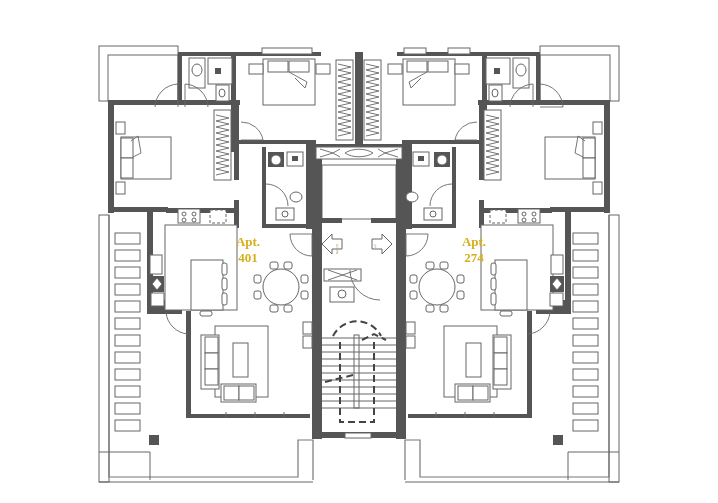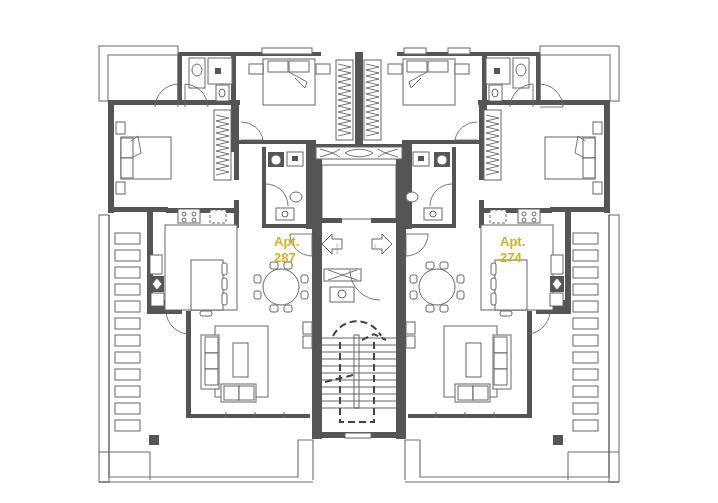--- a/index.html
+++ b/index.html
@@ -1,18 +1,18 @@
 <!DOCTYPE html>
 <html><head>
 <meta charset="utf-8">
 <style>
   html, body { margin: 0; padding: 0; background: #ffffff; }
   body { width: 718px; height: 503px; overflow: hidden; position: relative; font-family: "Liberation Sans", sans-serif; }
   #plan { position: absolute; left: 0; top: 0; width: 718px; height: 503px; }
-  .label { position: absolute; color: #d4b11c; font-family: Liberation Sans, sans-serif; font-weight: bold; font-size: 13px; line-height: 16px; text-align: left; margin-left: 48px; }
+  .label { position: absolute; color: #d4b11c; font-family: Liberation Serif, serif; font-weight: bold; font-size: 13px; line-height: 16px; text-align: center; }
   .w { fill: #555555; }
   .thin { fill: none; stroke: #666666; stroke-width: 1; }
   .thin2 { fill: none; stroke: #777777; stroke-width: 1.2; }
   .fur { fill: #ffffff; stroke: #666666; stroke-width: 1; }
   .door { fill: none; stroke: #666666; stroke-width: 0.9; }
   .dash { fill: none; stroke: #444444; stroke-width: 2; stroke-dasharray: 7 4; }
   .tiny { font-family: "DejaVu Sans", sans-serif; font-size: 3px; fill: #b0a070; }
 </style>
 </head>
 <body>
@@ -361,18 +361,18 @@
     <line x1="255" y1="412" x2="255" y2="418"></line>
     <line x1="284" y1="412" x2="284" y2="418"></line>
     <line x1="436" y1="412" x2="436" y2="418"></line>
     <line x1="465" y1="412" x2="465" y2="418"></line>
     <line x1="494" y1="412" x2="494" y2="418"></line>
   </g>
 </svg>
 
 <div class="label" style="left:226px; top:234px; width:44px;">
   <div>Apt.</div>
-  <div>287</div>
+  <div>401</div>
 </div>
 <div class="label" style="left:452px; top:234px; width:44px;">
   <div>Apt.</div>
   <div>274</div>
 </div>
 
 </body></html>

